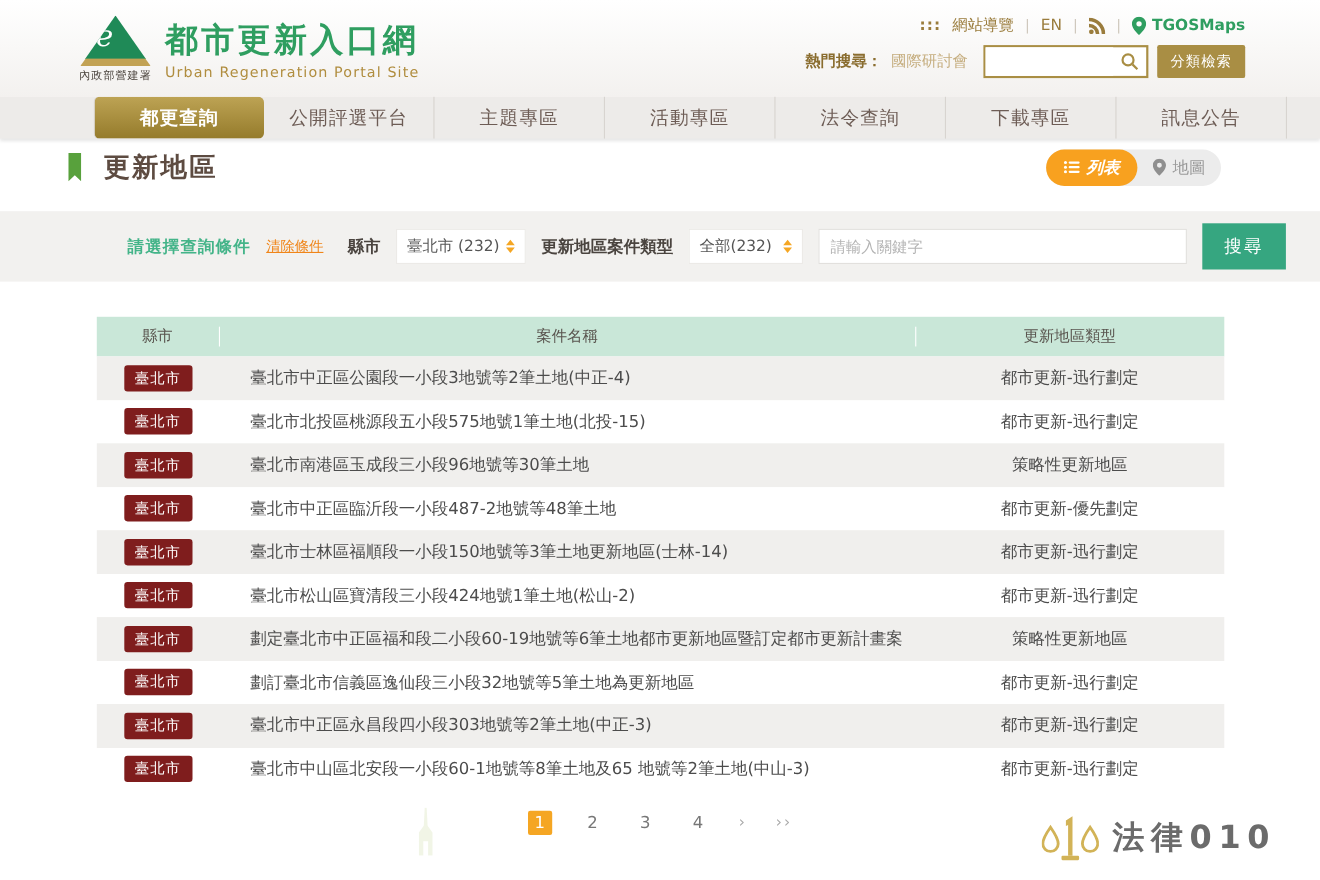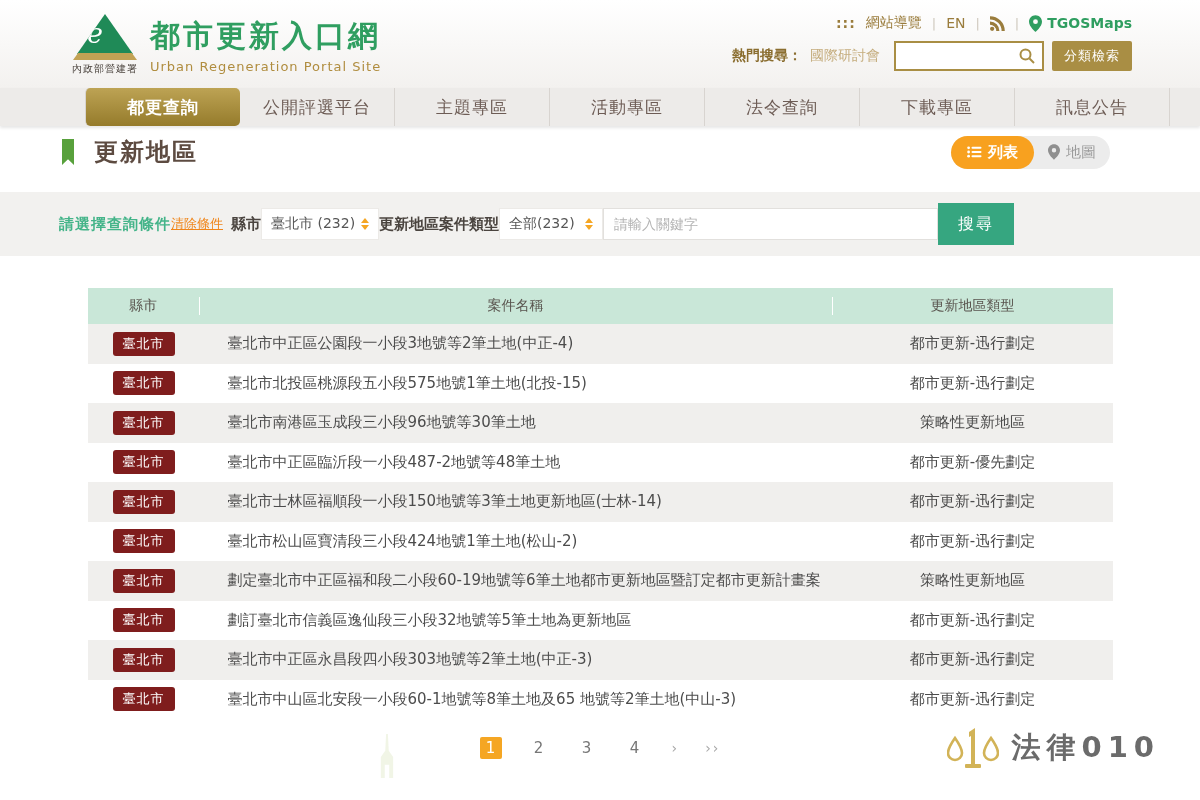--- a/index.html
+++ b/index.html
@@ -50,26 +50,26 @@
   
   .title-row { height:52px; background:#fff; display:flex; align-items:center; justify-content:space-between;
     padding:0 90px 0 62px; }
   .title-left { display:flex; align-items:center; gap:20px; }
   .bookmark { width:12px; height:26px; background:#58a13c;
     clip-path:polygon(0 0,100% 0,100% 100%,50% 78%,0 100%); }
   .page-title { font-size:24px; color:#5d4b41; letter-spacing:2px; }
   .view-toggle { background:#ececec; border-radius:17px; display:flex; align-items:center; height:33px; }
   .toggle-pill { display:flex; align-items:center; gap:6px; font-size:15px; padding:0 16px; height:33px;
     border-radius:17px; cursor:pointer; }
-  .toggle-pill.active { background:#f8a11f; color:#fff; font-weight:bold; }
+  .toggle-pill.active { background:#f8a11f; color:#fff; font-weight:bold;font-style:italic; }
   .toggle-pill.inactive { color:#9a9a9a; padding:0 14px; }
 
   
   .filter-band { height:64px; background:#f2f1ef; margin-top:14px; display:flex; align-items:center;
-    padding-left:59px; }
+    padding-left:116px; gap:14px; }
   .filter-title { color:#44b489; font-size:15px; font-weight:bold; letter-spacing:1px; }
   .clear-link { color:#f08519; font-size:13px; text-decoration:underline; cursor:pointer; margin-right:8px; }
   .f-label { color:#4a443f; font-size:15px; font-weight:bold; }
   .select-box { background:#fff; height:32px; display:flex; align-items:center; justify-content:space-between;
     padding:0 9px; font-size:14px; color:#555; cursor:pointer; border:1px solid #eceae7; }
   .select-county { width:118px; }
   .select-type { width:104px; }
   .sel-arrows { display:flex; flex-direction:column; gap:2px; }
   .sel-arrows i { display:block; width:0; height:0; border-left:4px solid transparent; border-right:4px solid transparent; }
   .sel-arrows .up { border-bottom:5px solid #f5a623; }
@@ -96,21 +96,21 @@
   .td-type { width:280px; text-align:center; }
 
   
   .pagination { margin-top:18px; display:flex; justify-content:center; align-items:center; gap:26px;
     font-size:15px; color:#777; position:relative; }
   .page-num { cursor:pointer; min-width:22px; height:22px; display:flex; align-items:center; justify-content:center; }
   .page-num.current { background:#f5a623; color:#fff; border-radius:2px; }
   .chev { color:#a9a9a9; cursor:pointer; font-size:14px; letter-spacing:2px; }
 
   
-  .brand-mark { position:absolute; right:40px; bottom:30px; display:flex; align-items:center; gap:12px; }
+  .brand-mark { position:absolute; right:40px; bottom:16px; display:flex; align-items:center; gap:12px; }
   .brand-text { font-size:29px; color:#6b6b6b; font-weight:bold; letter-spacing:6px; }
   .tower-mark { position:absolute; left:376px; bottom:22px; width:22px; height:44px; background:#e7eed6; opacity:.6;
     clip-path:polygon(46% 0,54% 0,58% 38%,78% 52%,78% 100%,60% 100%,60% 70%,40% 70%,40% 100%,22% 100%,22% 52%,42% 38%); }
 </style>
 </head>
 <body>
 
 <header class="site-header">
   <div class="header-inner">
     <div class="brand">

